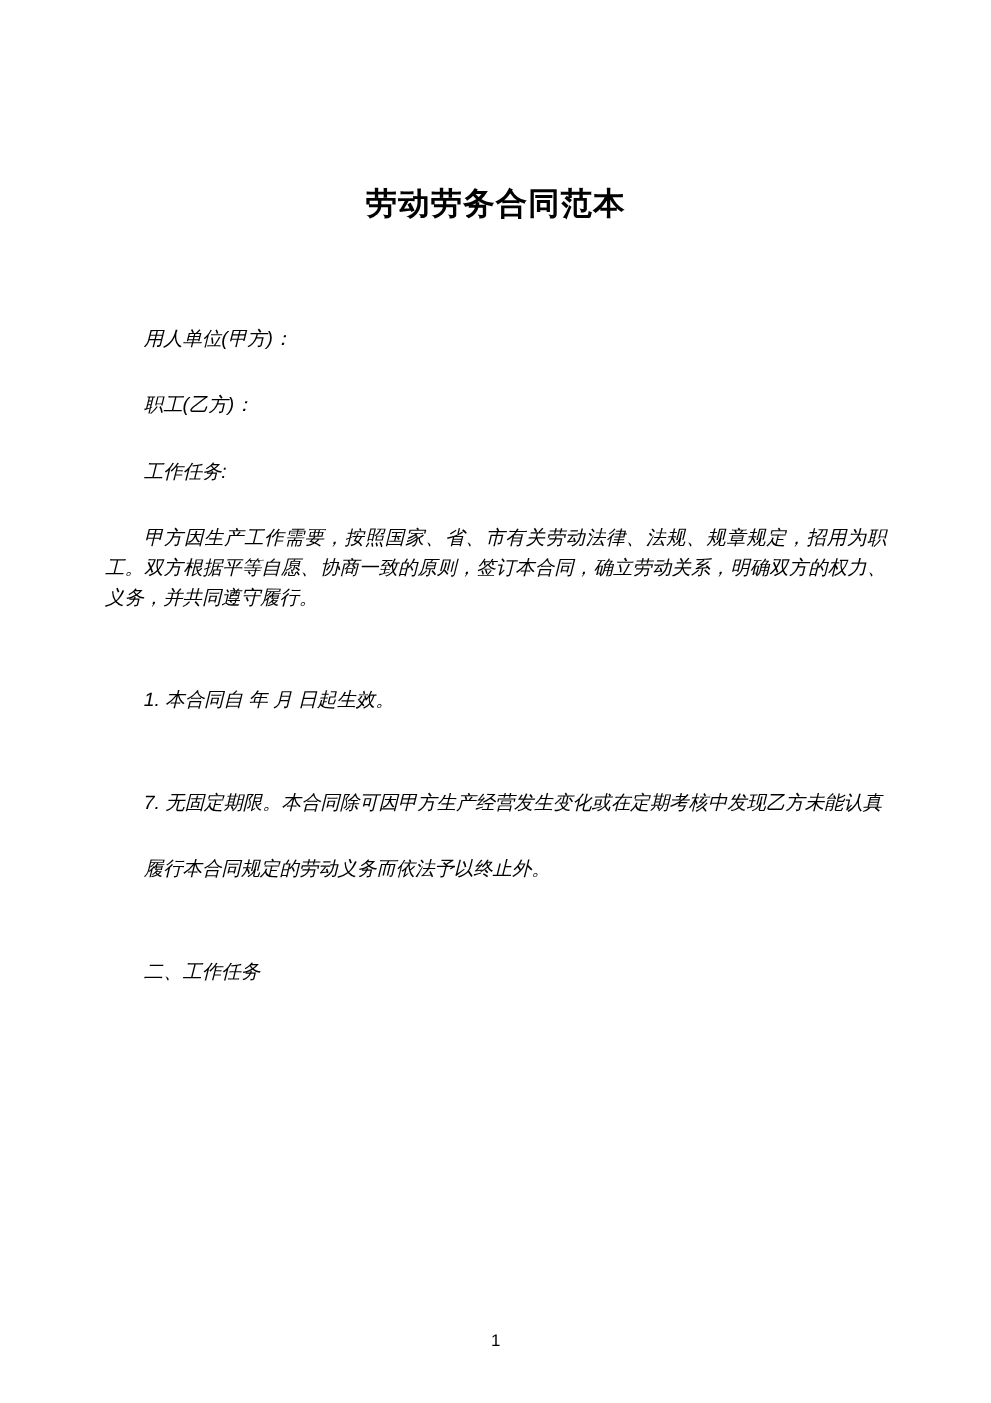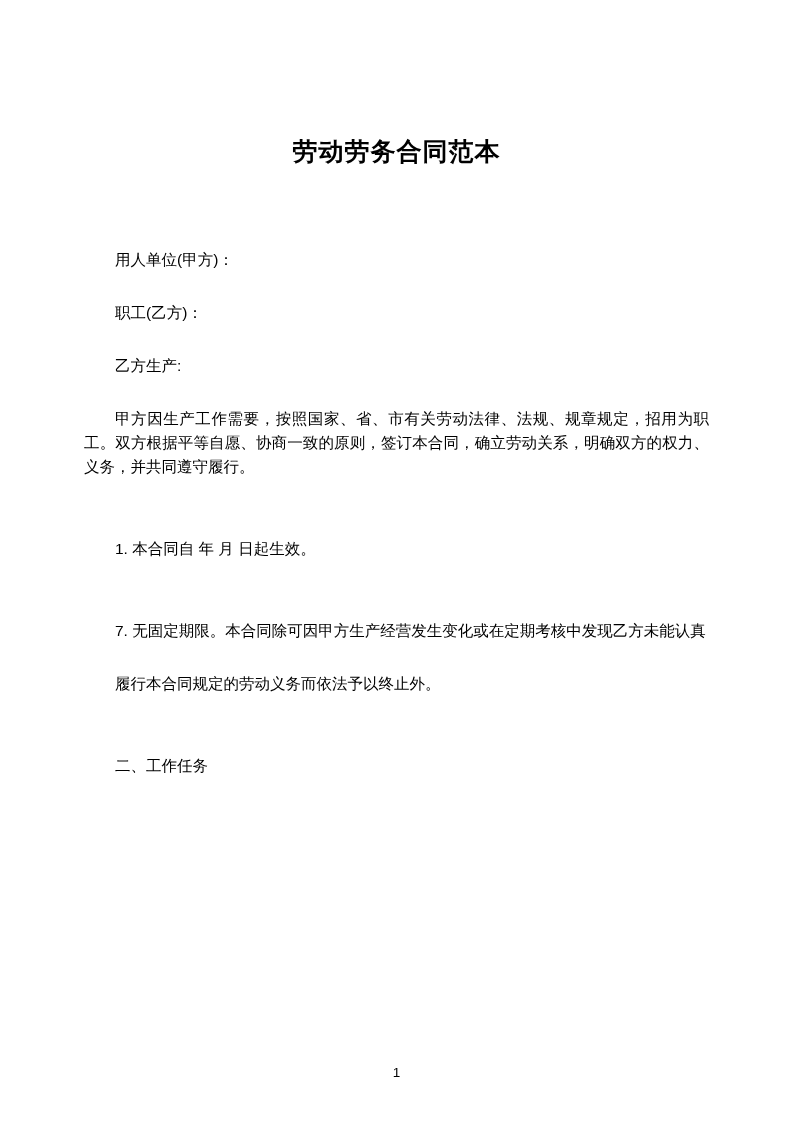--- a/index.html
+++ b/index.html
@@ -12,21 +12,21 @@
     height: 1122px;
     font-family: "Liberation Sans", sans-serif;
     color: #000000;
     position: relative;
     overflow: hidden;
   }
   .page {
     width: 793px;
     height: 1122px;
     box-sizing: border-box;
-    padding: 0;
+    padding: 12px;
     position: relative;
     background: #ffffff;
   }
   .doc-title {
     text-align: center;
     font-size: 25px;
     font-weight: bold;
     letter-spacing: 1px;
     margin: 0;
     padding-top: 136px;
@@ -41,20 +41,21 @@
     margin: 0 0 0 0;
     font-size: 15.5px;
     line-height: 1.55;
     text-align: justify;
   }
   .gap {
     height: 29px;
   }
   .indent-2 {
     text-indent: 2em;
+    font-style: italic;
   }
   .page-number {
     position: absolute;
     bottom: 42px;
     left: 0;
     right: 0;
     text-align: center;
     font-size: 13.5px;
     color: #000;
   }
@@ -67,21 +68,21 @@
   <h1 class="doc-title">劳动劳务合同范本</h1>
 
   <div class="body-block">
 
     <p class="para indent-2">用人单位(甲方)：</p>
     <div class="gap"></div>
 
     <p class="para indent-2">职工(乙方)：</p>
     <div class="gap"></div>
 
-    <p class="para indent-2">乙方生产:</p>
+    <p class="para indent-2">工作任务:</p>
     <div class="gap"></div>
 
     <p class="para indent-2">甲方因生产工作需要，按照国家、省、市有关劳动法律、法规、规章规定，招用为职工。双方根据平等自愿、协商一致的原则，签订本合同，确立劳动关系，明确双方的权力、义务，并共同遵守履行。</p>
     <div class="gap"></div>
 
     <div class="gap"></div>
 
     <p class="para indent-2">1. 本合同自  年  月  日起生效。</p>
     <div class="gap"></div>
 

